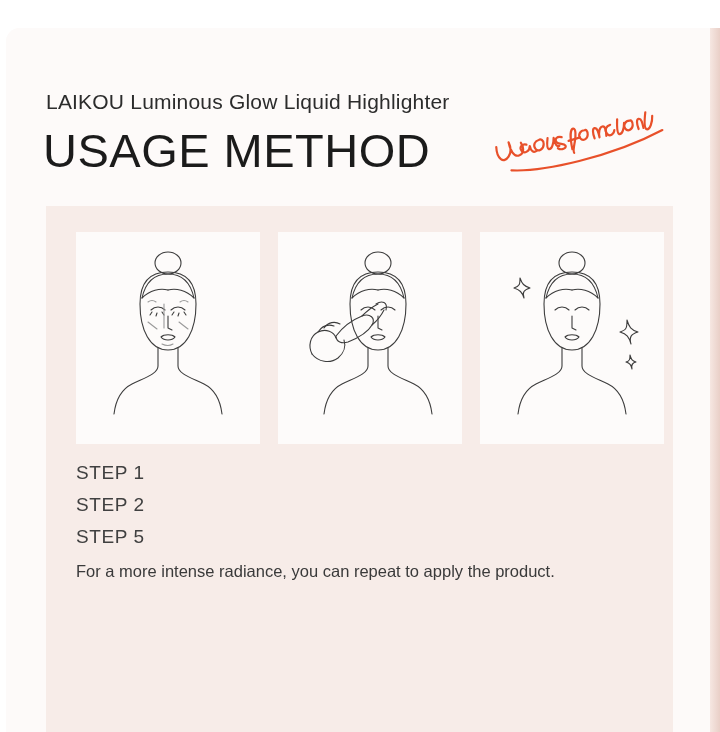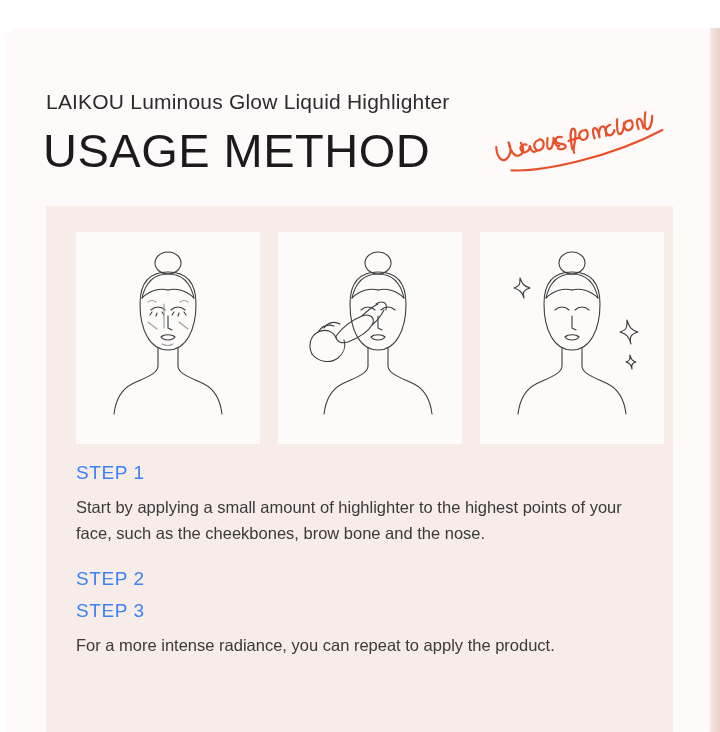--- a/index.html
+++ b/index.html
@@ -101,21 +101,21 @@
   }
   .thumb svg { display: block; }
 
   .steps {
     position: absolute;
     left: 76px;
     top: 462px;
     width: 576px;
   }
   .step-head {
-    color: #3b82f6;
+    color: #404040;
     font-size: 19px;
     font-weight: 400;
     letter-spacing: 0.6px;
     margin: 0 0 10px 0;
   }
   .step-body {
     color: #3a3a3a;
     font-size: 16.5px;
     line-height: 26px;
     margin: 0 0 22px 0;
@@ -239,18 +239,17 @@
           <path d="M34 56 C40 58, 42 60, 44 66 C42 60, 44 58, 50 56 C44 54, 42 52, 40 46 C40 52, 40 54, 34 56 Z"></path>
           <path d="M140 100 C147 102, 149 105, 151 112 C149 105, 151 102, 158 100 C151 98, 149 95, 147 88 C147 95, 147 98, 140 100 Z"></path>
           <path d="M146 130 C150 131, 151 133, 152 137 C151 133, 152 131, 156 130 C152 129, 151 127, 150 123 C150 127, 150 129, 146 130 Z"></path>
         </g>
       </svg>
     </div>
   </div>
 
   <div class="steps">
     <p class="step-head">STEP 1</p>
-    <p class="step-body">Start by applying a small amount of highlighter to the highest points of your face, such as the cheekbones, brow bone and the nose.</p>
     <p class="step-head">STEP 2</p>
-    <p class="step-head">STEP 3</p>
+    <p class="step-head">STEP 5</p>
     <p class="step-body last">For a more intense radiance, you can repeat to apply the product.</p>
   </div>
 </div>
 
 </body></html>

